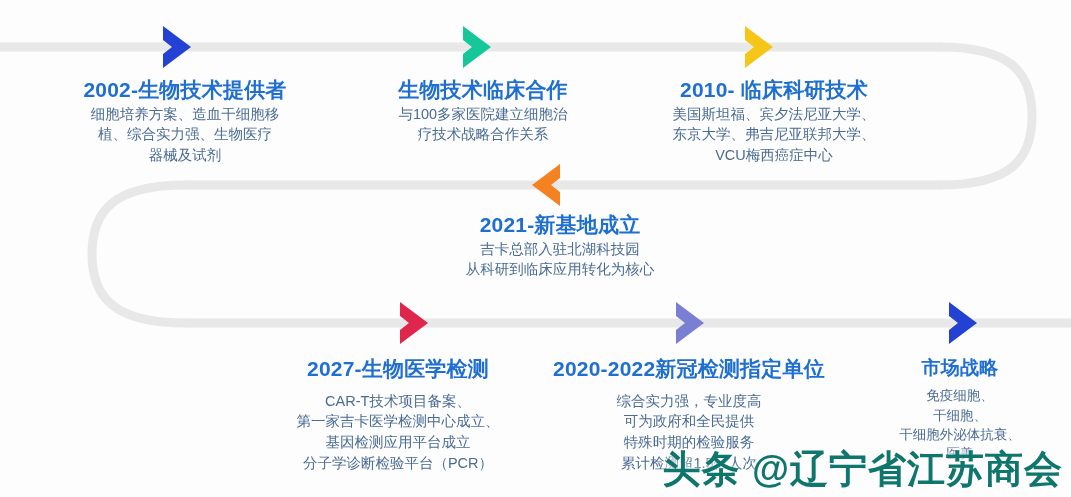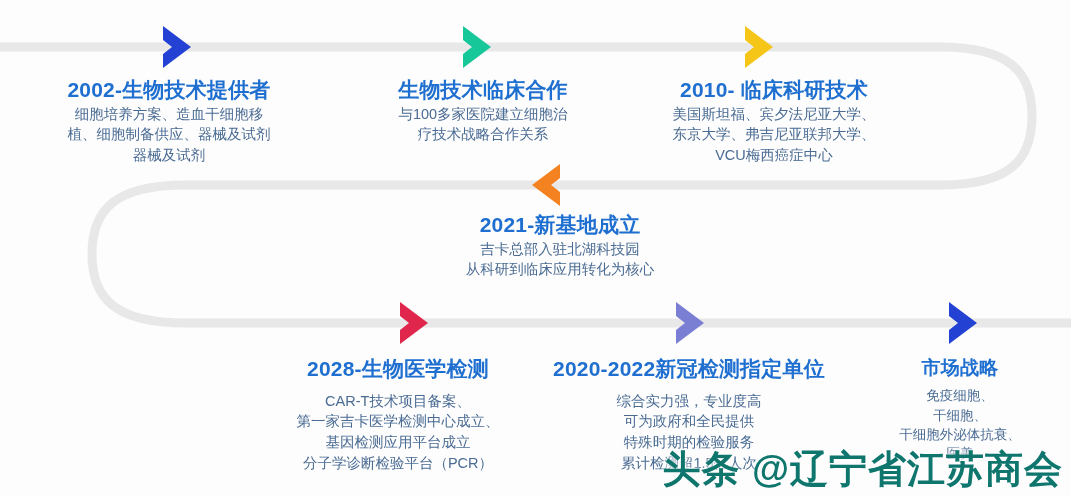--- a/index.html
+++ b/index.html
@@ -112,25 +112,25 @@
         <path d="M8 3 L36 24 L8 45 L8 31 L17 24 L8 17 Z" fill="#7b7fd4"></path>
       </svg>
   </div>
 
   <div class="chev" style="left:941px;top:299px;">
     <svg viewBox="0 0 44 48">
         <path d="M8 3 L36 24 L8 45 L8 31 L17 24 L8 17 Z" fill="#2342d4"></path>
       </svg>
   </div>
 
-  <div class="node row-top" style="left:24px;top:78px;width:290px;">
+  <div class="node row-top" style="left:40px;top:78px;width:290px;">
     <div class="ttl">2002-生物技术提供者</div>
     <div class="desc">
       <div>细胞培养方案、造血干细胞移</div>
-      <div>植、细胞制备供应、器械及试剂</div>
+      <div>植、综合实力强、生物医疗</div>
       <div>器械及试剂</div>
     </div>
   </div>
 
   <div class="node row-top" style="left:338px;top:78px;width:290px;">
     <div class="ttl">生物技术临床合作</div>
     <div class="desc">
       <div>与100多家医院建立细胞治</div>
       <div>疗技术战略合作关系</div>
     </div>
@@ -147,21 +147,21 @@
 
   <div class="node row-mid" style="left:410px;top:213px;width:300px;">
     <div class="ttl">2021-新基地成立</div>
     <div class="desc">
       <div>吉卡总部入驻北湖科技园</div>
       <div>从科研到临床应用转化为核心</div>
     </div>
   </div>
 
   <div class="node row-bot" style="left:268px;top:357px;width:260px;">
-    <div class="ttl">2028-生物医学检测</div>
+    <div class="ttl">2027-生物医学检测</div>
     <div class="desc" style="margin-top:9px;">
       <div>CAR-T技术项目备案、</div>
       <div>第一家吉卡医学检测中心成立、</div>
       <div>基因检测应用平台成立</div>
       <div>分子学诊断检验平台（PCR）</div>
     </div>
   </div>
 
   <div class="node row-bot" style="left:524px;top:357px;width:330px;">
     <div class="ttl">2020-2022新冠检测指定单位</div>

